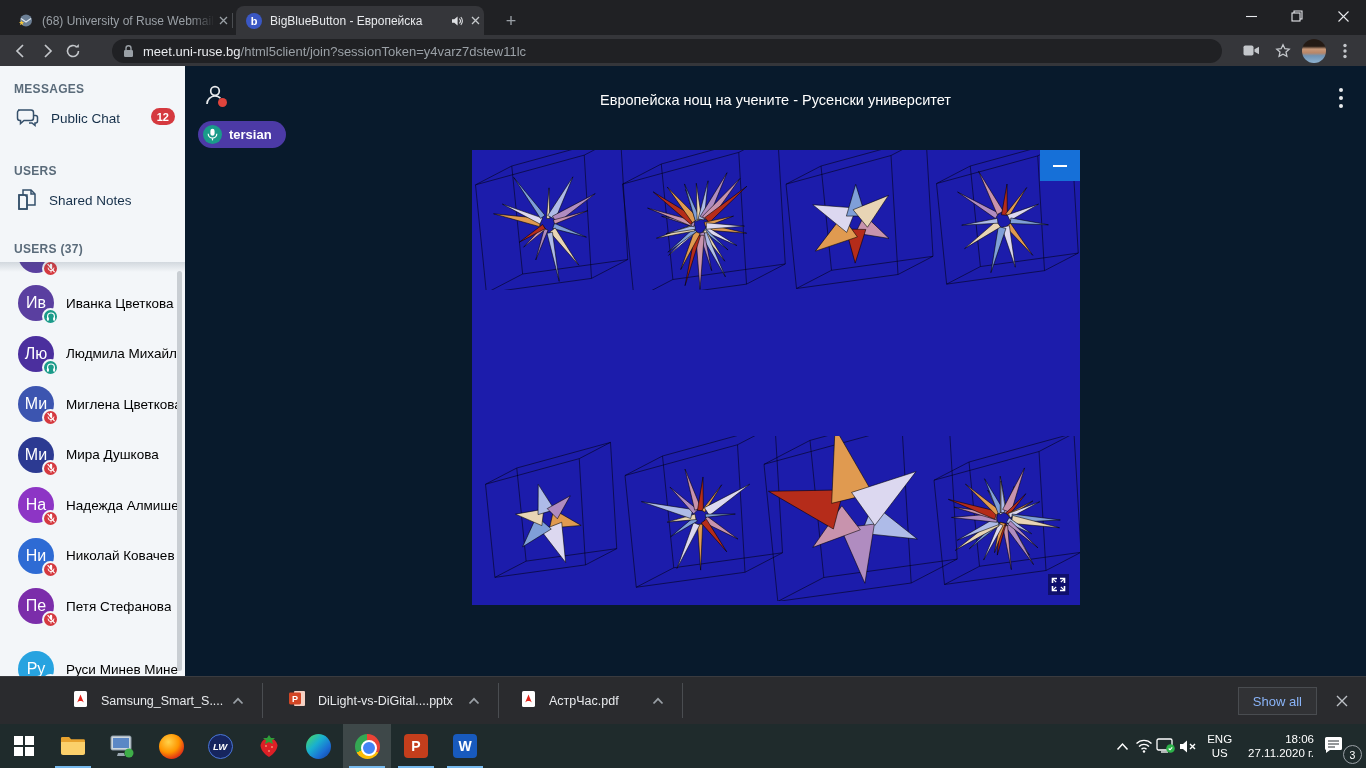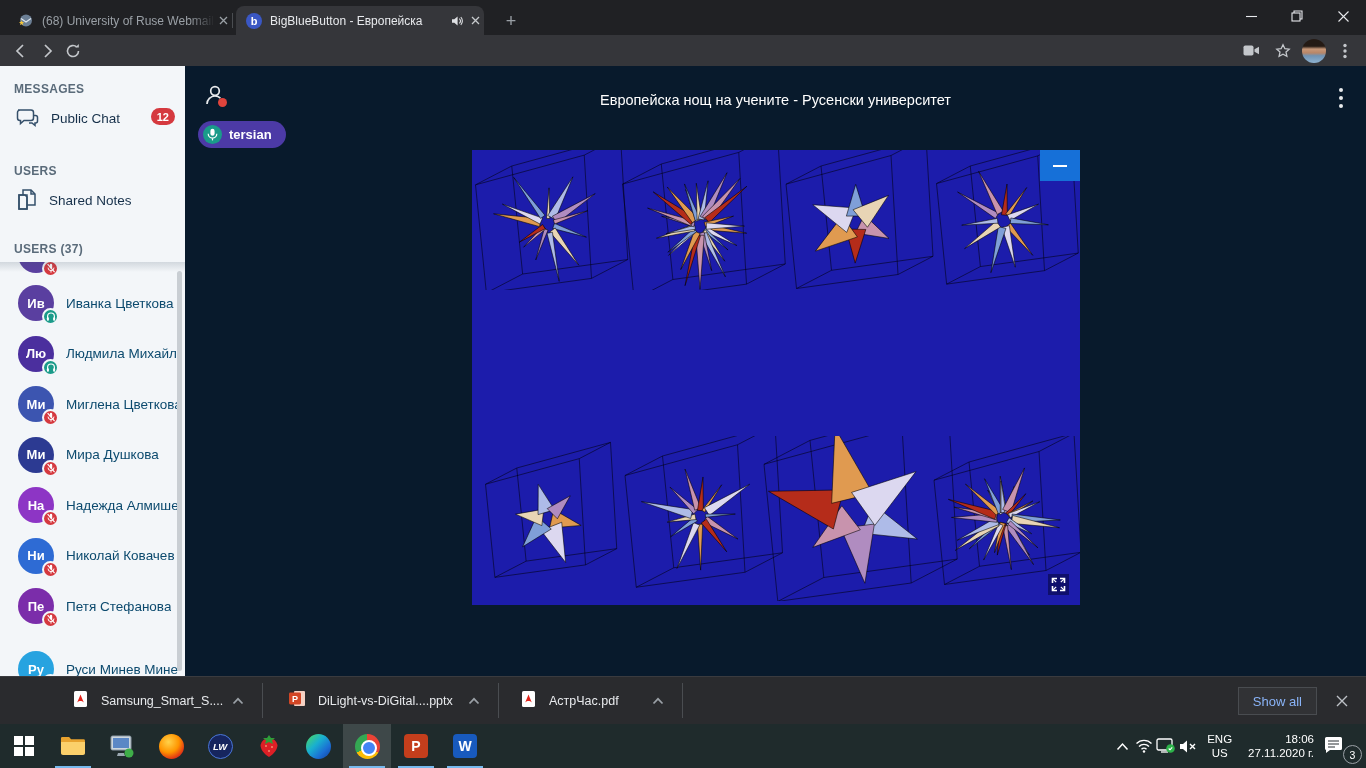--- a/index.html
+++ b/index.html
@@ -41,26 +41,26 @@
   .sb-row .sb-ico { margin:0 10px 0 15px; display:flex; }
   .sb-row .sb-label { font-size:13.5px; color:#16304a; }
   .chat-badge { position:absolute; right:10px; top:6px; min-width:24px; height:17px; border-radius:9px;
     background:var(--badge-red); color:#fff; font-size:11px; font-weight:bold;
     display:flex; align-items:center; justify-content:center; padding:0 6px; }
   .user-viewport { position:absolute; left:0; top:196px; width:185px; height:414px; overflow:hidden; }
   .user-shadow { position:absolute; left:0; top:0; width:100%; height:10px;
     background:linear-gradient(180deg,rgba(60,80,100,.18),transparent); z-index:4; }
   .user-row { position:absolute; left:0; width:178px; height:50px; display:flex; align-items:center; cursor:pointer; }
   .u-av { position:relative; width:36px; height:36px; border-radius:50%; margin:0 12px 0 18px; flex:0 0 auto;
-    color:#fff; font-size:13px; font-weight:bold; display:flex; align-items:center; justify-content:center; }
+    color:#fff; font-size:16px; font-weight:normal; display:flex; align-items:center; justify-content:center; }
   .u-badge { position:absolute; right:-5px; bottom:-4px; width:17px; height:17px; border-radius:50%;
     border:2px solid #f3f6f9; display:flex; align-items:center; justify-content:center; }
   .u-badge.listen { background:var(--badge-green); }
   .u-badge.muted { background:var(--badge-red); }
-  .u-name { font-size:13.5px; color:#0c4a6e; white-space:nowrap; overflow:hidden; }
+  .u-name { font-size:13.5px; color:#000000; white-space:nowrap; overflow:hidden; }
   .sb-scroll { position:absolute; right:3px; top:205px; width:5px; height:400px; border-radius:3px; background:#c9ced3; }
 
   .stage { position:relative; flex:1 1 auto; background:var(--bbb-bg); overflow:hidden; }
   .stage-title { position:absolute; left:0; right:0; top:26px; text-align:center;
     color:#fff; font-size:14.5px; }
   .person-btn { position:absolute; left:17px; top:16px; width:30px; height:30px; cursor:pointer; }
   .kebab { position:absolute; right:18px; top:22px; width:14px; height:20px; display:flex;
     flex-direction:column; align-items:center; justify-content:space-between; cursor:pointer; }
   .kebab i { width:4px; height:4px; border-radius:50%; background:#e8eaed; }
   .talker-pill { position:absolute; left:13px; top:55px; height:27px; border-radius:14px;
@@ -198,20 +198,29 @@
       <svg width="16" height="16" viewBox="0 0 16 16" fill="none" stroke="#c4c7cb" stroke-width="1.7">
           <path d="M6 2l6 6-6 6"></path>
         </svg>
     </span>
     <span class="nav-ico">
       <svg width="16" height="16" viewBox="0 0 16 16" fill="none">
           <path d="M13.5 8a5.5 5.5 0 1 1-1.8-4.05" stroke="#c4c7cb" stroke-width="1.6"></path>
           <path d="M13.8 1v3.4h-3.4z" fill="#c4c7cb"></path>
         </svg>
     </span>
+    <div class="urlbar">
+      <svg width="13" height="14" viewBox="0 0 13 14">
+          <rect x="2" y="6" width="9" height="7" rx="1.2" fill="#9aa0a6"></rect>
+          <path d="M4 6V4.3a2.5 2.5 0 0 1 5 0V6" stroke="#9aa0a6" stroke-width="1.4" fill="none"></path>
+        </svg>
+      <span class="url-text">
+        <span class="url-domain">meet.uni-ruse.bg</span><span class="url-path">/html5client/join?sessionToken=y4varz7dstew11lc</span>
+      </span>
+    </div>
     <div class="tb-right">
       <span class="nav-ico">
         <svg width="17" height="13" viewBox="0 0 17 13">
             <rect x="0.5" y="1.5" width="10" height="10" rx="1.8" fill="#c4c7cb"></rect>
             <path d="M11.5 5.2L16 2.8v7.4l-4.5-2.4z" fill="#c4c7cb"></path>
           </svg>
       </span>
       <span class="nav-ico">
         <svg width="16" height="16" viewBox="0 0 16 16" fill="none" stroke="#c4c7cb" stroke-width="1.3">
             <path d="M8 1.8l1.9 3.9 4.3.5-3.2 2.9.9 4.2L8 11.2l-3.9 2.1.9-4.2L1.8 6.2l4.3-.5z"></path>

